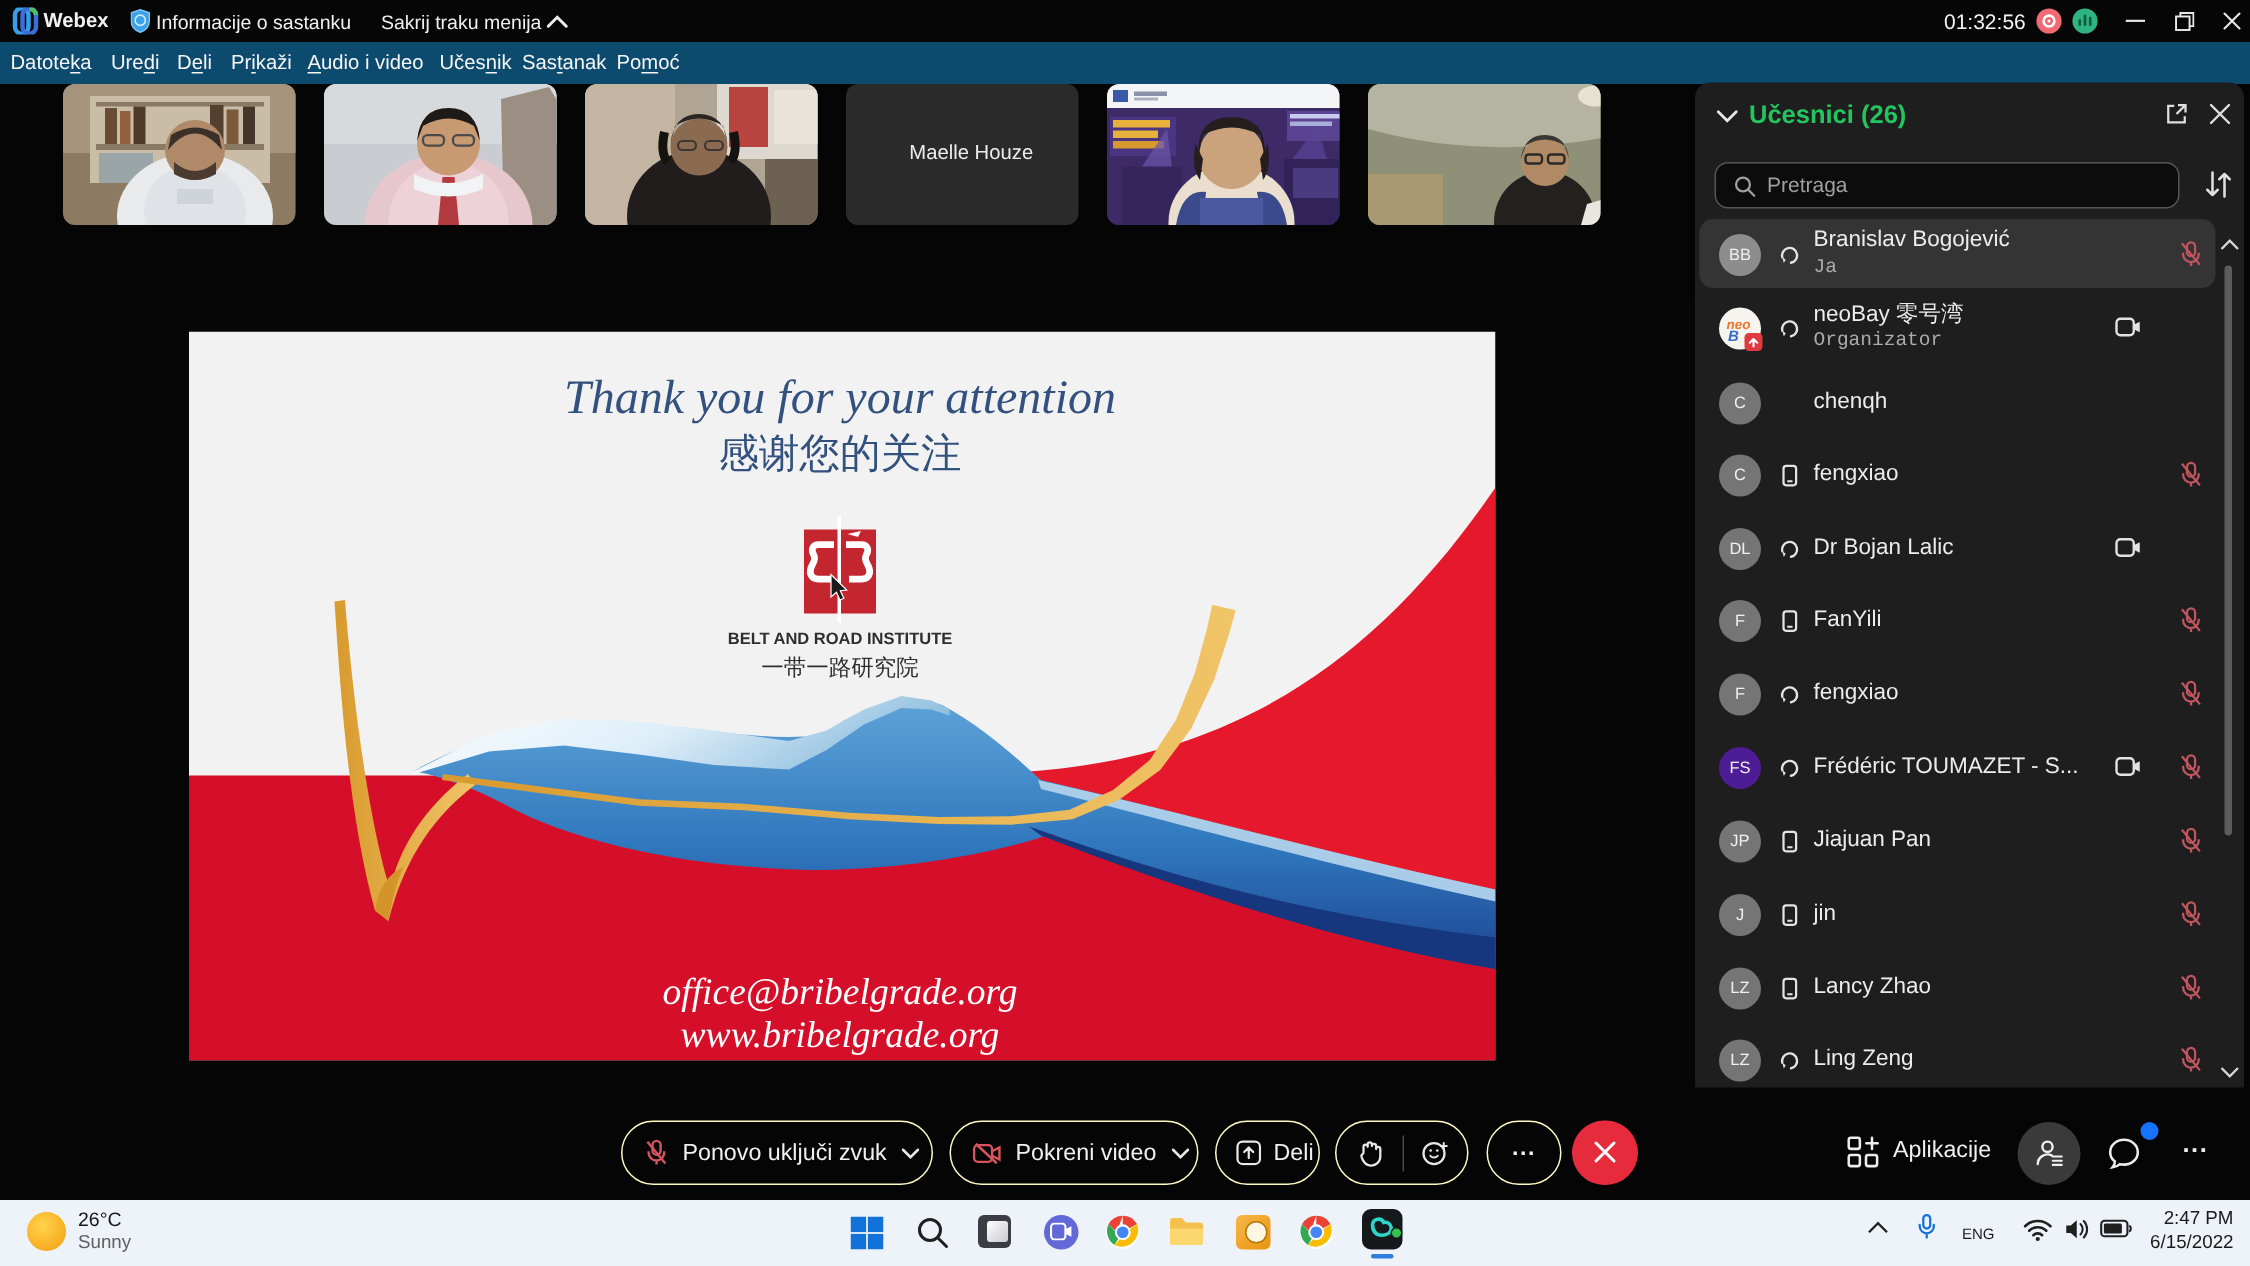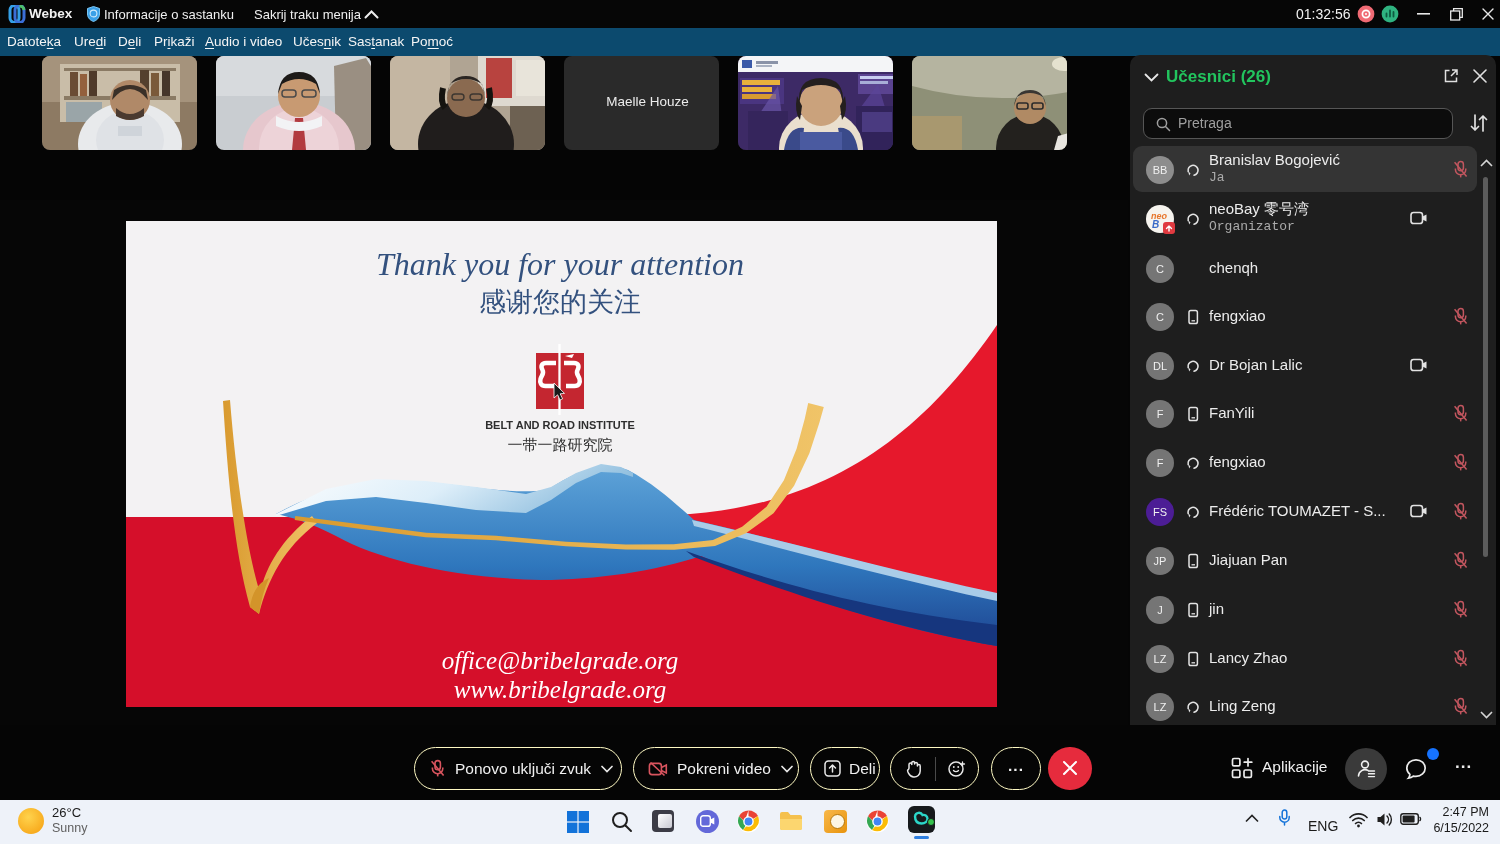--- a/index.html
+++ b/index.html
@@ -598,21 +598,21 @@
     </svg>
     <div class="abs" style="left:927px;top:818px;width:8px;height:8px;border-radius:50%;background:#35c24d;border:1.5px solid #16191c"></div>
     <div class="abs" style="left:914px;top:836px;width:15px;height:3px;background:#2f7fe0;border-radius:2px"></div>
     <svg class="abs" style="left:1245px;top:814px" width="14" height="9" viewBox="0 0 14 9">
         <path d="M1 7.5 L7 1.5 L13 7.5" fill="none" stroke="#222" stroke-width="1.6"></path>
       </svg>
     <svg class="abs" style="left:1278px;top:809px" width="13" height="18" viewBox="0 0 13 18">
         <rect x="4.2" y="1" width="4.6" height="9" rx="2.3" fill="none" stroke="#1272d9" stroke-width="1.5"></rect>
         <path d="M1.8 7.5 V8.5 a4.7 4.7 0 0 0 9.4 0 V7.5 M6.5 13.4 V16" fill="none" stroke="#1272d9" stroke-width="1.5" stroke-linecap="round"></path>
       </svg>
-    <div class="abs" style="left:1308px;top:818px;font-size:14px;color:#1a1a1a">ENG</div>
+    <div class="abs" style="left:1308px;top:818px;font-size:10px;color:#1a1a1a">ENG</div>
     <svg class="abs" style="left:1349px;top:812px" width="19" height="16" viewBox="0 0 19 16">
         <path d="M1 5.5 a12 12 0 0 1 17 0 M3.8 8.5 a8 8 0 0 1 11.4 0 M6.6 11.5 a4 4 0 0 1 5.8 0" fill="none" stroke="#1f1f1f" stroke-width="1.7" stroke-linecap="round"></path>
         <circle cx="9.5" cy="14" r="1.4" fill="#1f1f1f"></circle>
       </svg>
     <svg class="abs" style="left:1376px;top:811px" width="17" height="17" viewBox="0 0 17 17">
         <path d="M1.5 6 H4.5 L8.5 2.5 V14.5 L4.5 11 H1.5 Z" fill="#1f1f1f"></path>
         <path d="M11 5 a5 5 0 0 1 0 7 M13.2 3 a8 8 0 0 1 0 11" fill="none" stroke="#1f1f1f" stroke-width="1.4" stroke-linecap="round"></path>
       </svg>
     <svg class="abs" style="left:1400px;top:812px" width="22" height="14" viewBox="0 0 22 14">
         <rect x="0.8" y="1.8" width="17.5" height="10.4" rx="2.4" fill="none" stroke="#1f1f1f" stroke-width="1.4"></rect>

